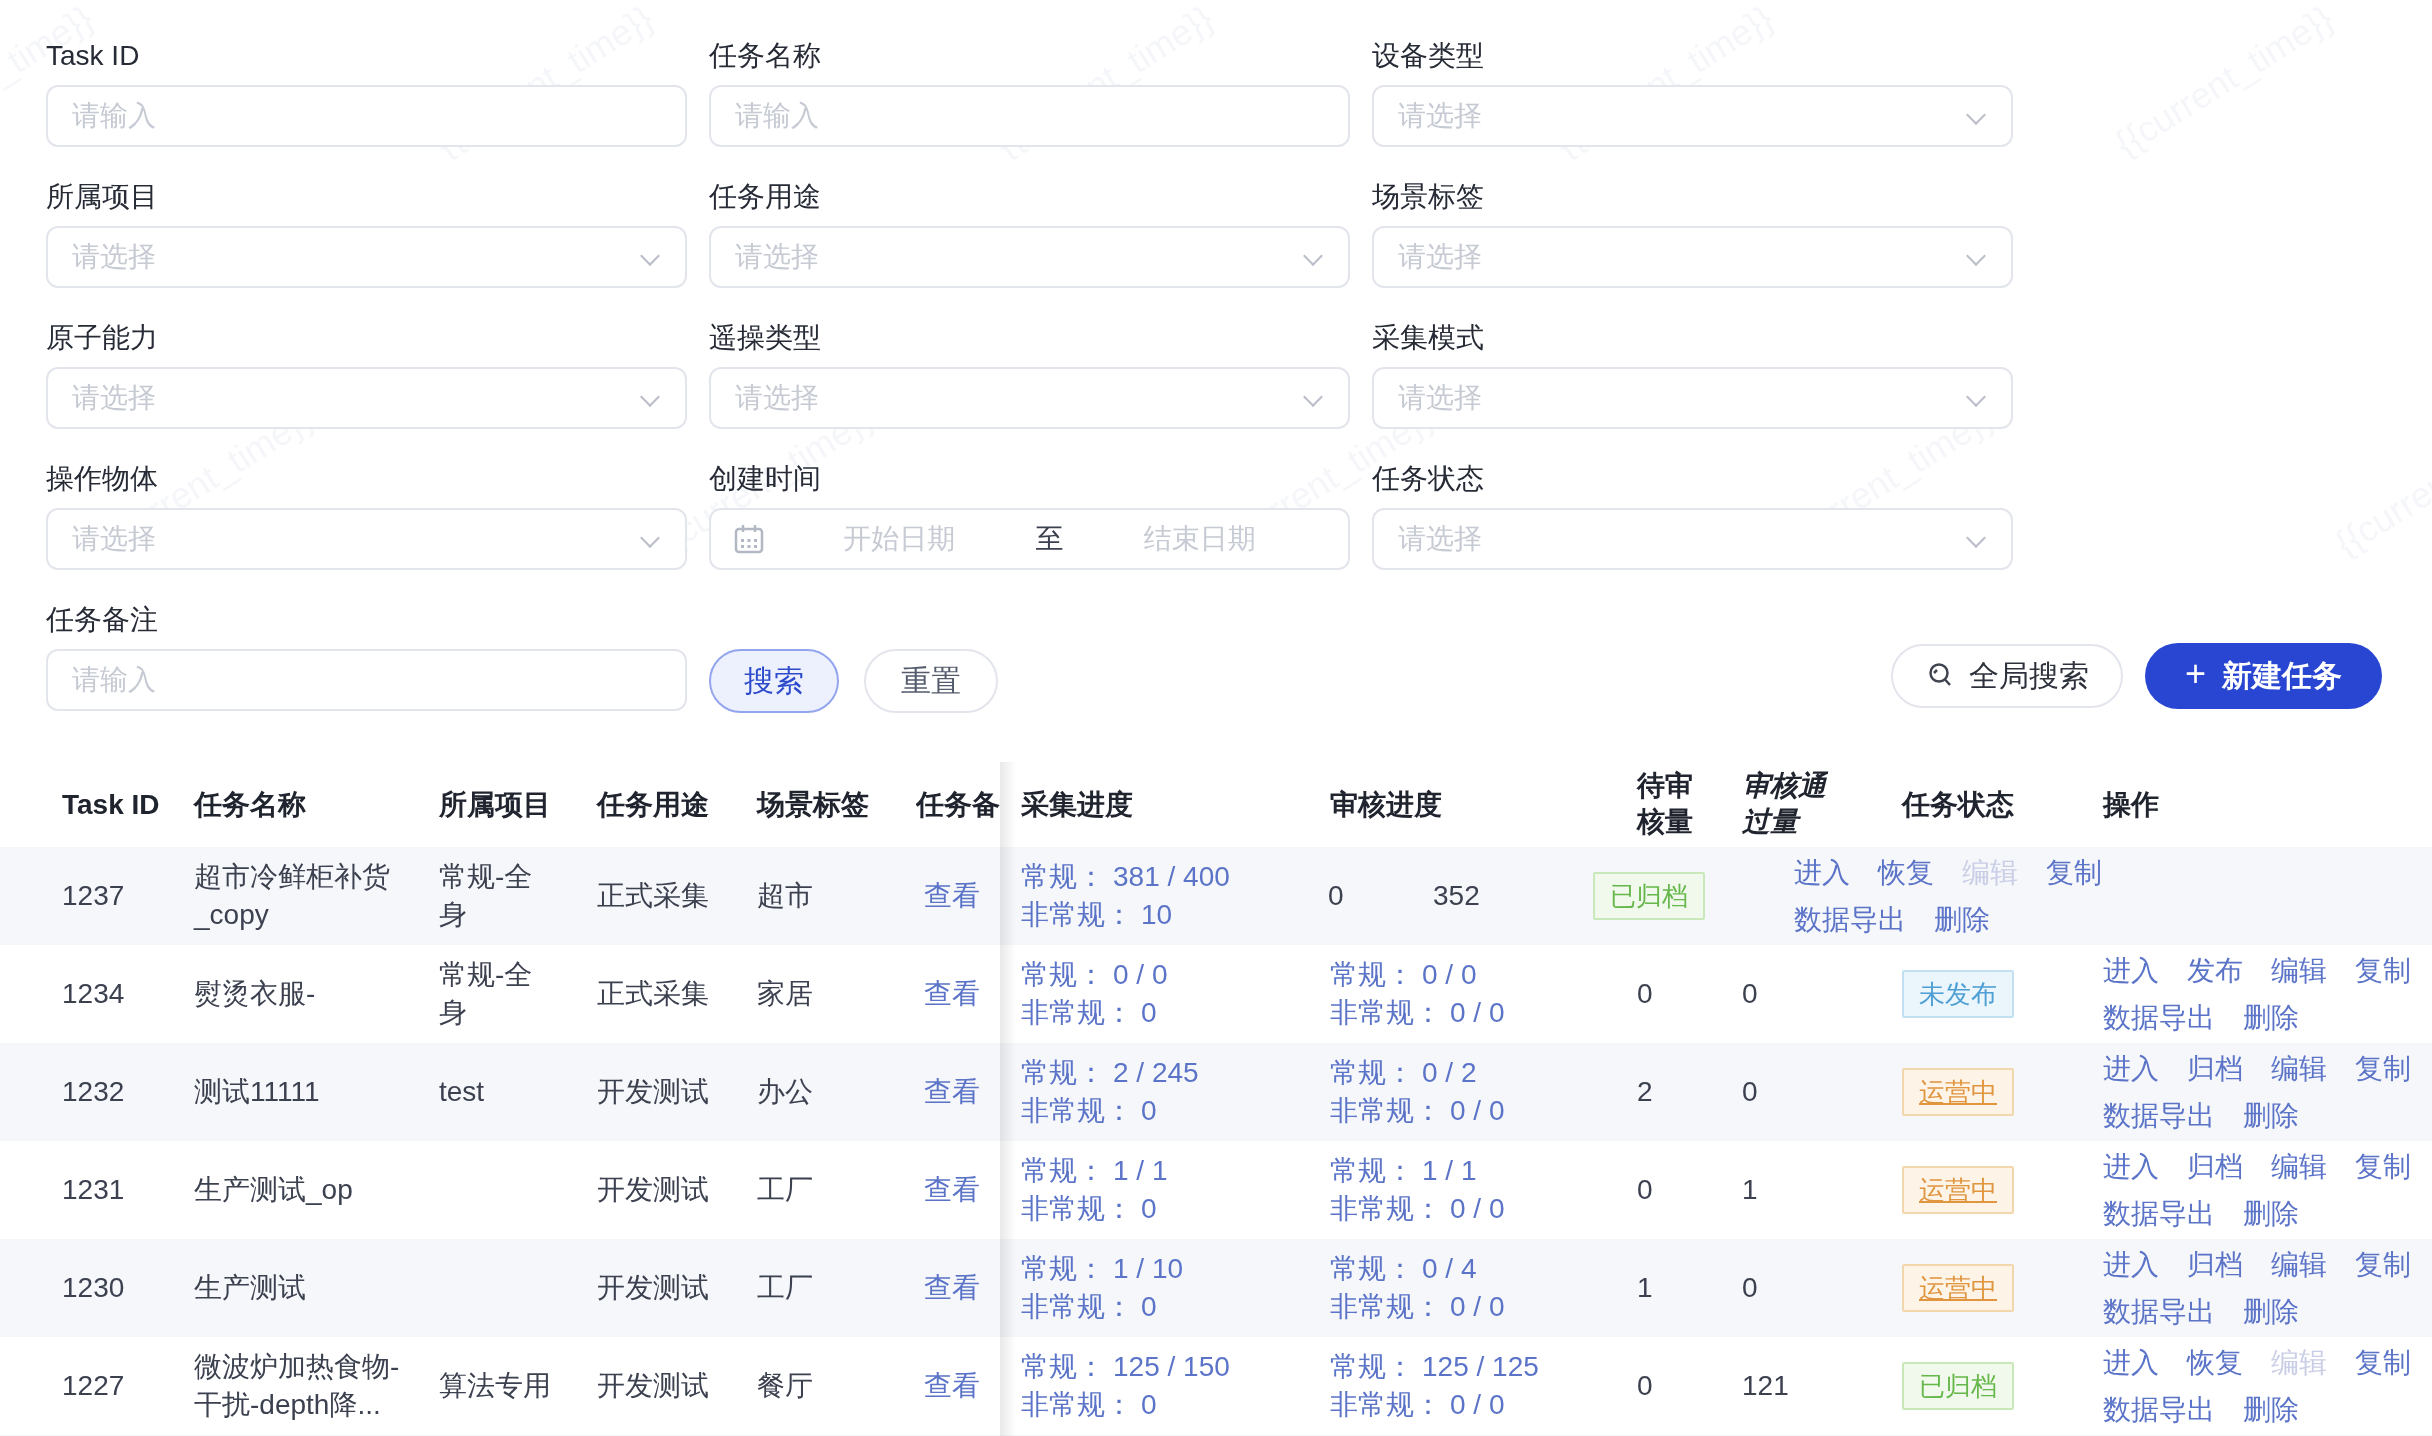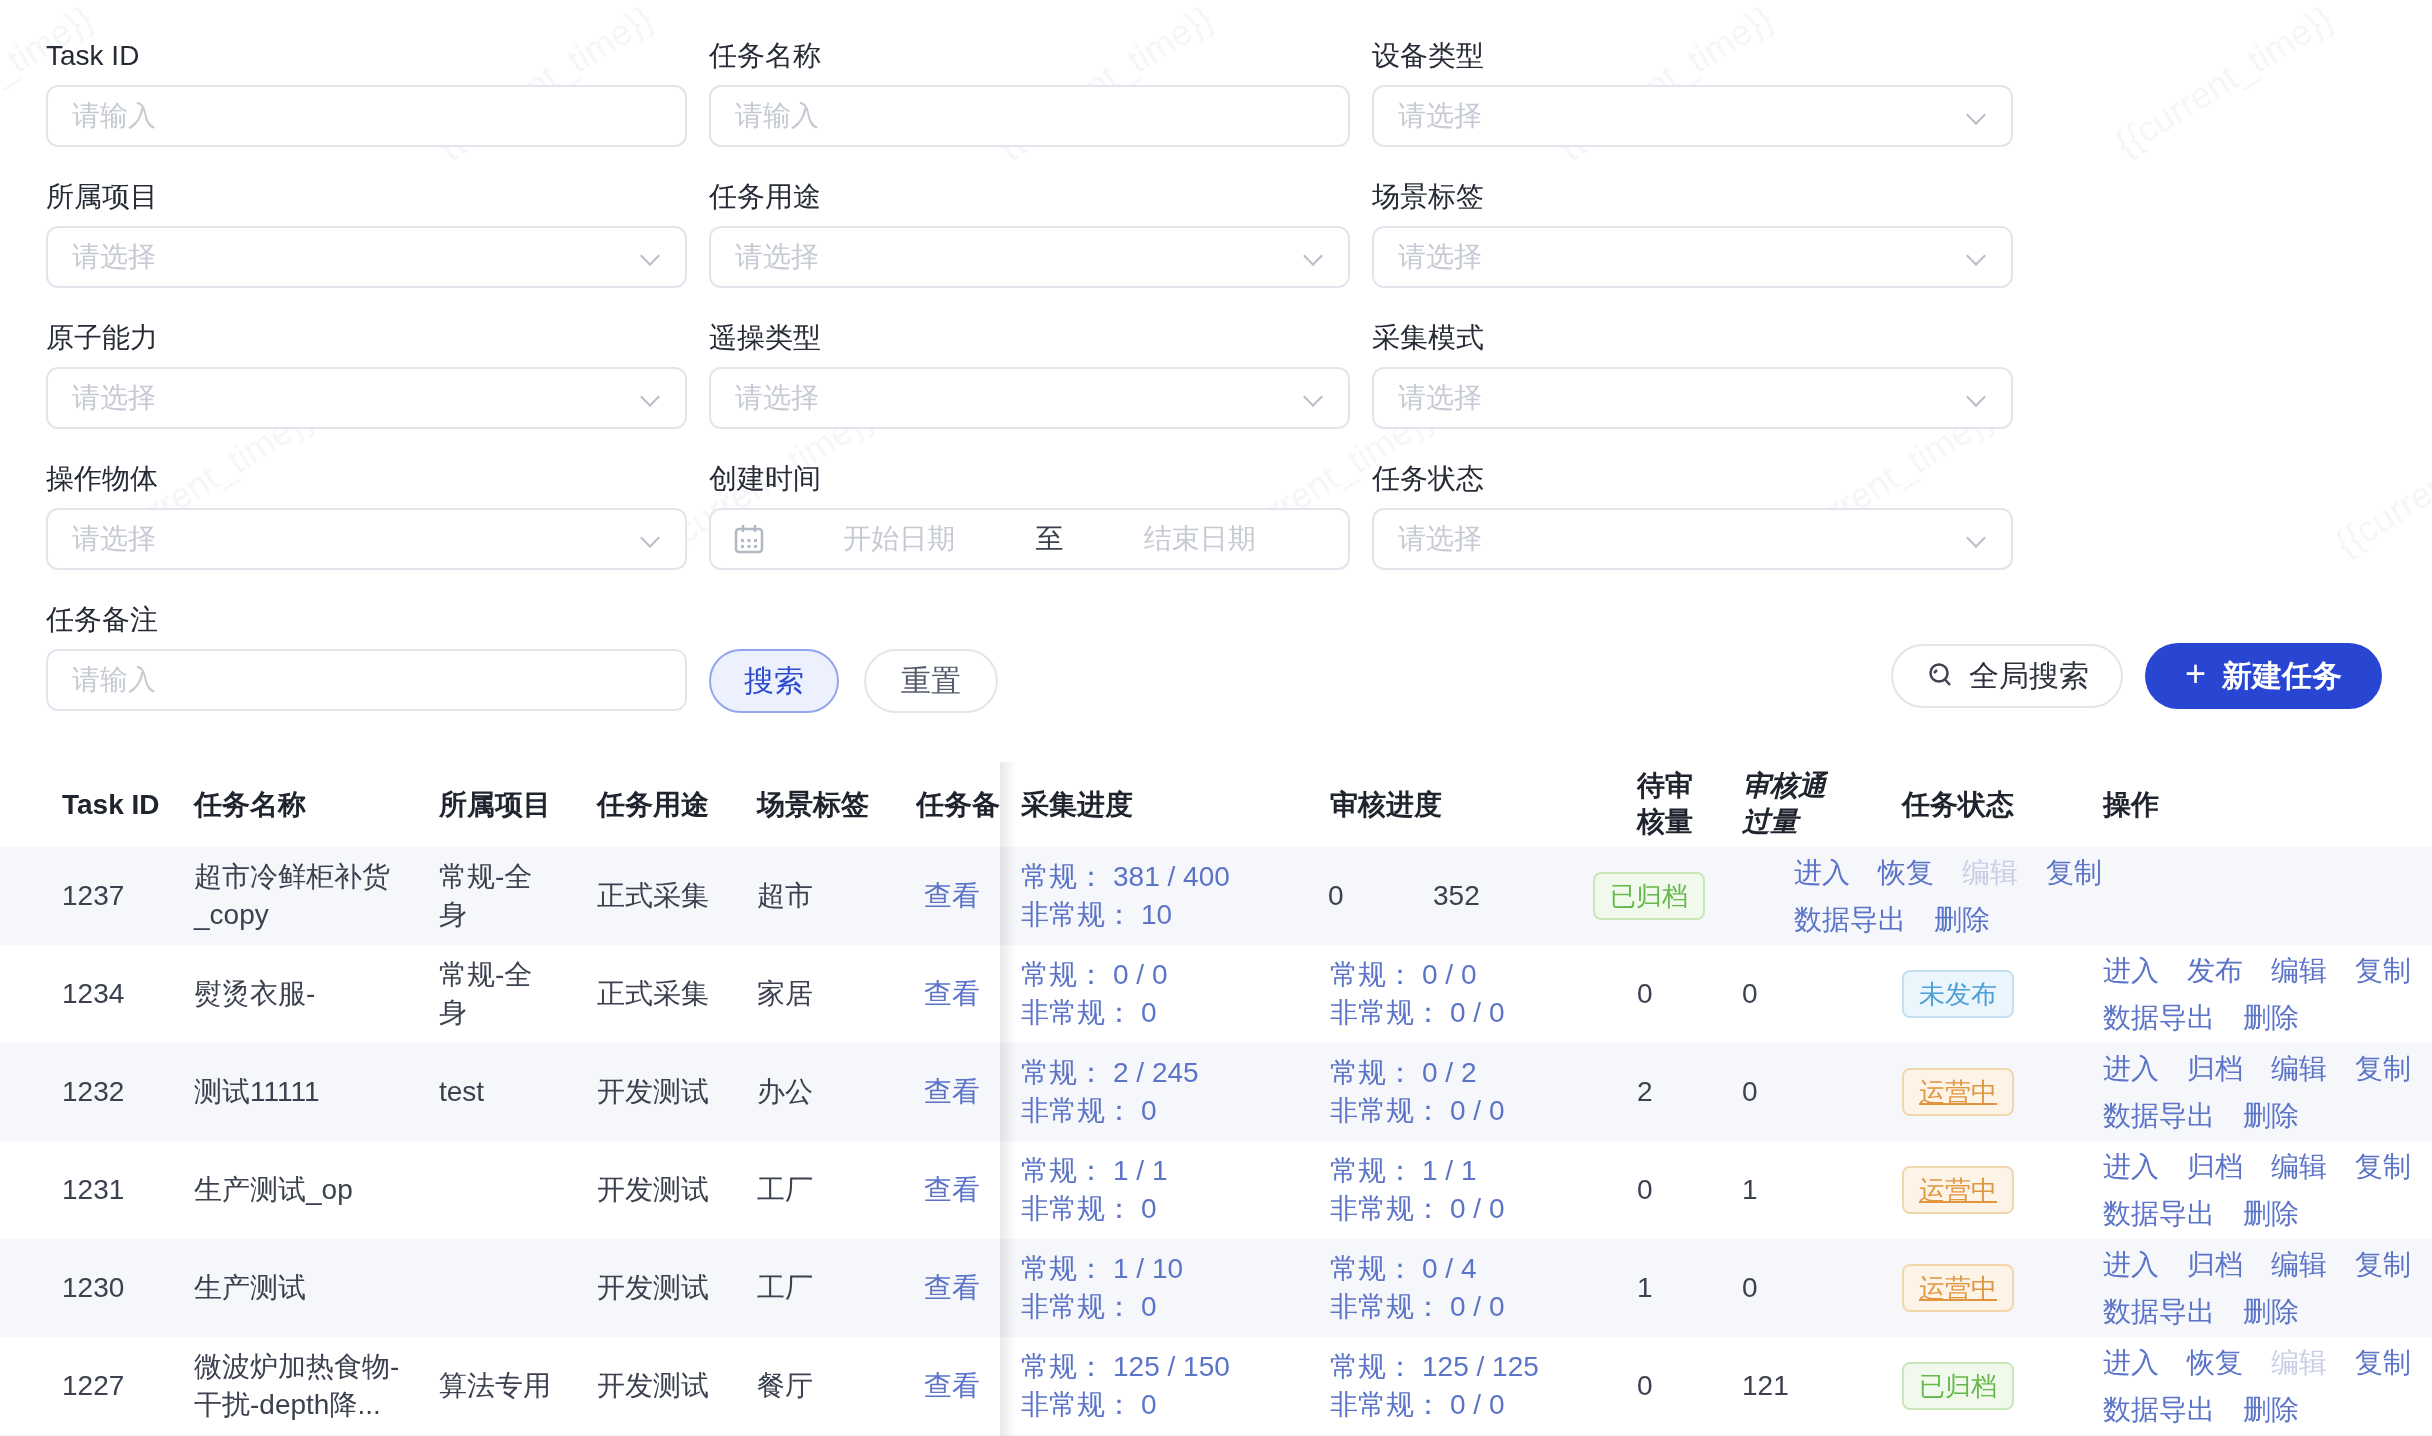--- a/index.html
+++ b/index.html
@@ -70,21 +70,21 @@
   .w-pending span { width:60px; }
   .w-passed  span { width:88px;font-style:italic; }
 
   .link { color:#5b74c8; cursor:pointer; }
   .note-link { margin-left:8px; }
 
   .progress div { white-space:nowrap; color:#5b74c8; }
   .progress .lbl { margin-right:8px; }
 
   .badge { display:inline-block; font-size:26px; line-height:1; padding:9px 15px;
-    border-radius:8px; border:2px solid transparent; }
+    border-radius:2px; border:2px solid transparent; }
   .badge[data-status="success"] { background:#f0f9ec; border-color:#c9e8ba; color:#67b84c; }
   .badge[data-status="info"]    { background:#eaf5fc; border-color:#c2e0f2; color:#4e9fd4; }
   .badge[data-status="warning"] { background:#fdf4e7; border-color:#f2d7ad; color:#e0953f;text-decoration:underline; }
 
   .actions { display:flex; flex-direction:column; gap:9px; }
   .actions .line { display:flex; gap:28px; }
   .action { color:#5b74c8; cursor:pointer; white-space:nowrap; }
   .action[data-disabled="true"] { color:#c9cee6; cursor:default; }
 
   .fixed-shadow { position:absolute; left:1000px; top:0; width:16px; height:676px;

